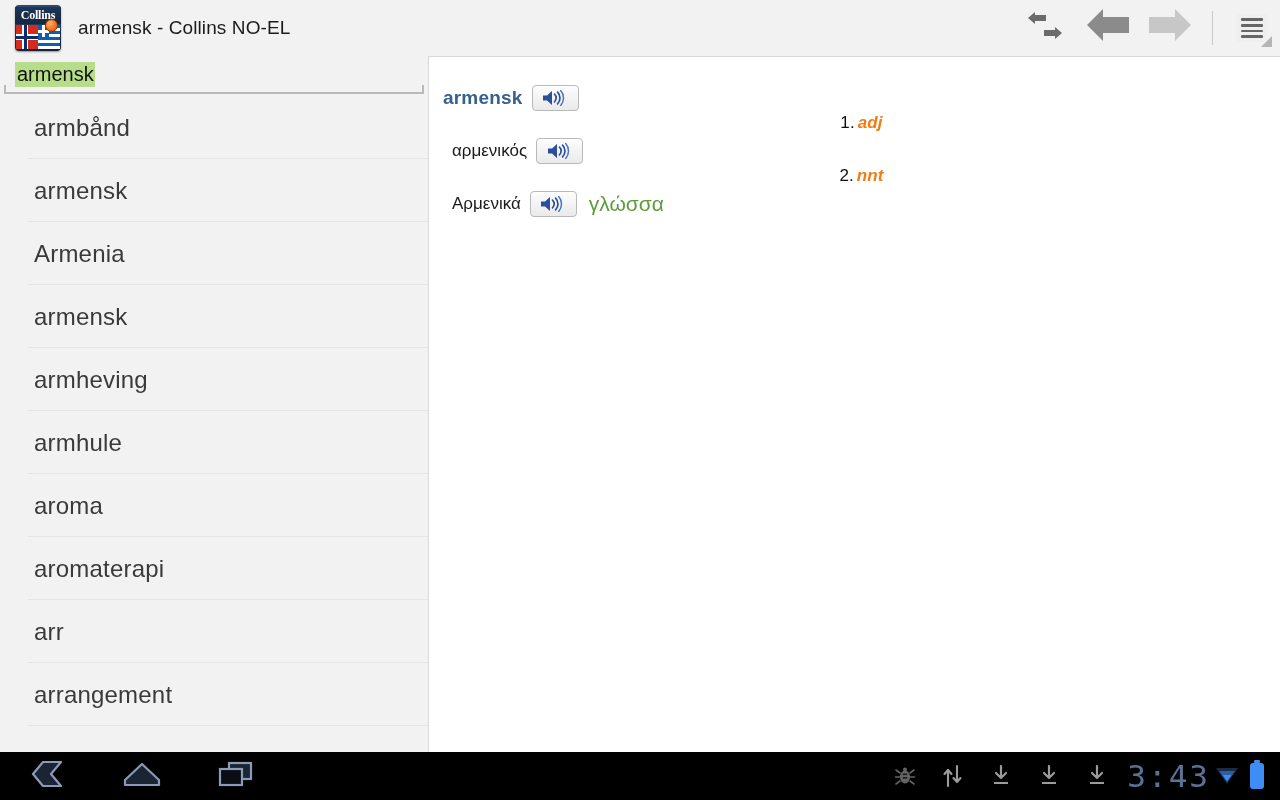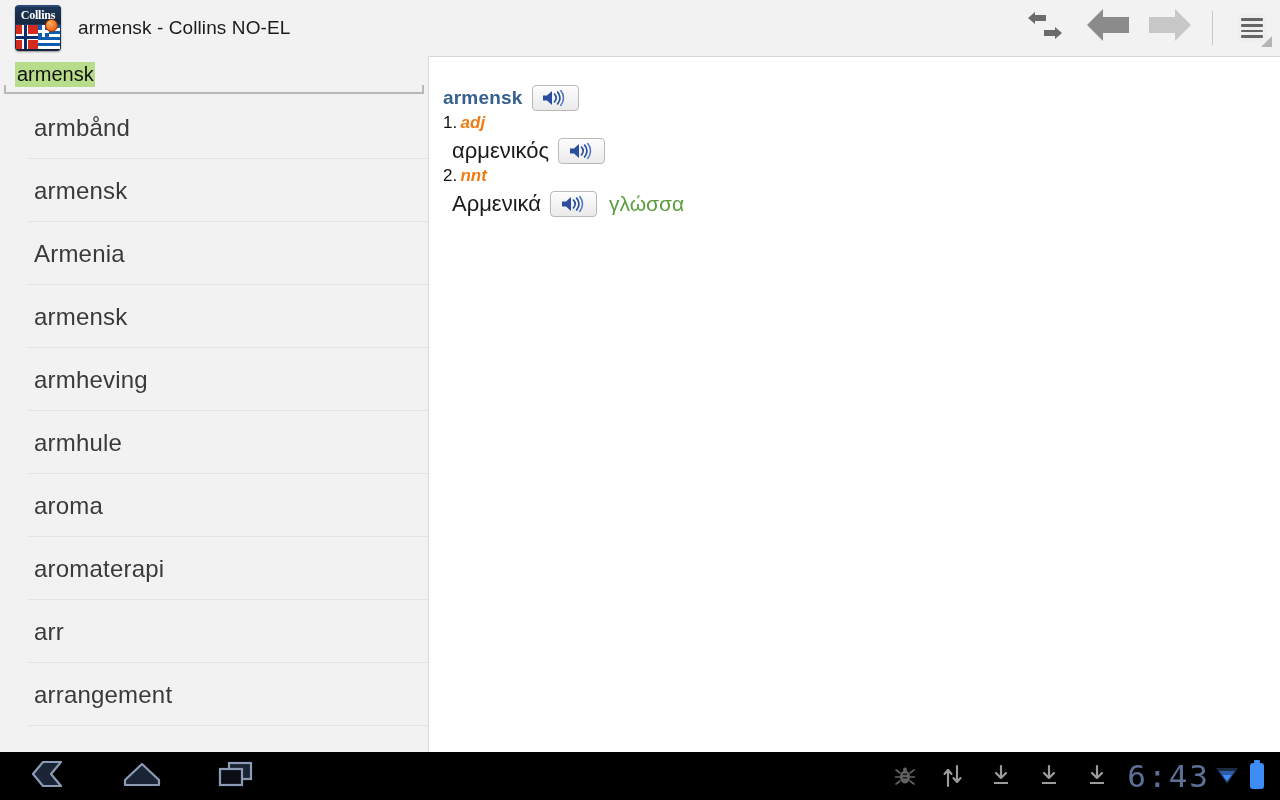--- a/index.html
+++ b/index.html
@@ -118,25 +118,25 @@
   }
   .spk {
     display:inline-flex; align-items:center; justify-content:center;
     width:47px; height:26px; margin-left:9px;
     background:linear-gradient(#fdfdfd,#eaeaea);
     border:1px solid #b9b9b9; border-radius:4px;
     box-shadow:inset 0 1px 0 #ffffff;
   }
   .spk svg { display:block; }
   .sense {
-    font-size:17px; color:#111; margin-top:2px; letter-spacing:.1px;
+    font-size:17px; color:#111; margin-top:2px; letter-spacing:.1px;text-align:center;
   }
   .pos { color:#f07c14; font-style:italic; font-weight:bold; margin-left:3px; }
   .trans-row { display:flex; align-items:center; margin-top:5px; }
-  .trans { font-size:22px; color:#1a1a1a; margin-left:9px; }
+  .trans { font-size:17px; color:#1a1a1a; margin-left:9px; }
   .usage { font-size:21px; color:#5a9e3c; margin-left:12px; }
 
   
   .sysbar {
     position:absolute; left:0; bottom:0; width:1280px; height:48px;
     background:#000000; display:flex; align-items:center;
   }
   .nav-group { display:flex; align-items:center; gap:38px; margin-left:20px; }
   .nav-btn {
     width:56px; height:44px; display:flex; align-items:center; justify-content:center;
@@ -355,21 +355,21 @@
           <line x1="4" y1="19" x2="18" y2="19" stroke="#9b9b9b" stroke-width="2"></line>
         </svg>
       </span>
       <span class="st-ico">
         <svg width="22" height="24" viewBox="0 0 22 24">
           <path d="M11 2 L11 14 M11 14 L6 9 M11 14 L16 9" stroke="#9b9b9b" stroke-width="2.2" fill="none" stroke-linecap="round" stroke-linejoin="round"></path>
           <line x1="4" y1="19" x2="18" y2="19" stroke="#9b9b9b" stroke-width="2"></line>
         </svg>
       </span>
 
-      <span class="clock">6:43</span>
+      <span class="clock">3:43</span>
 
       <span class="st-ico" style="width:30px">
         <svg width="26" height="24" viewBox="0 0 26 24">
           <path d="M2 4 L24 4 L13 20 Z" fill="#1b2b44"></path>
           <path d="M5 7 L21 7 L13 18 Z" fill="#2e5da8"></path>
           <path d="M8.5 11 L17.5 11 L13 17 Z" fill="#3d8df5"></path>
         </svg>
       </span>
 
       <span class="st-ico" style="width:26px">

